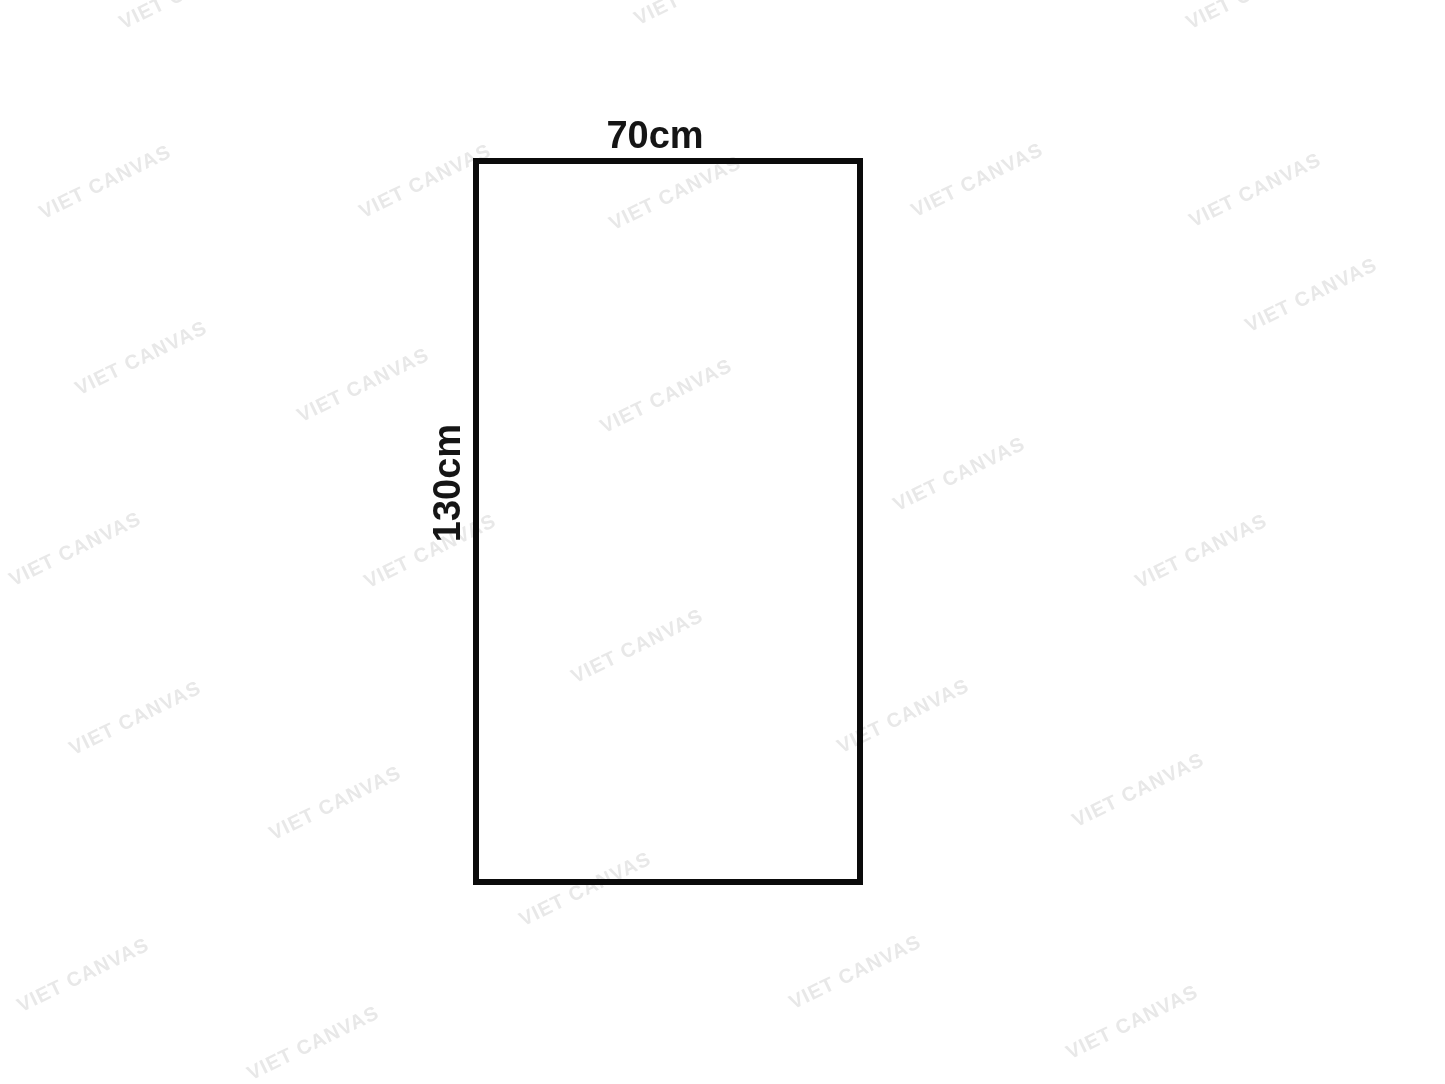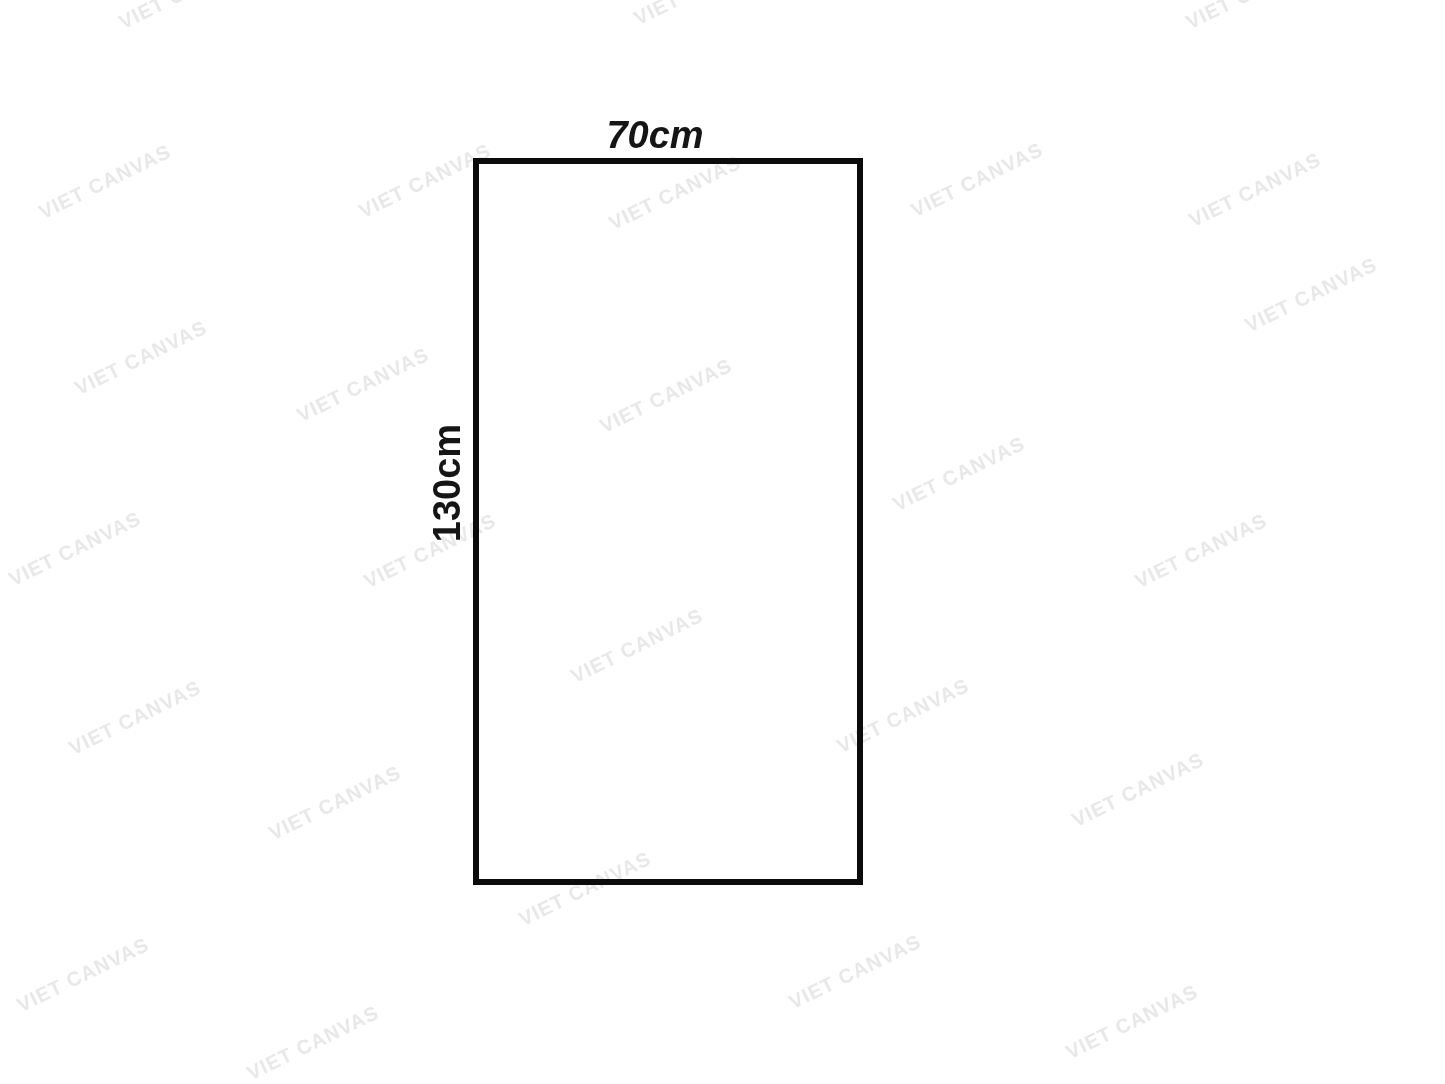--- a/index.html
+++ b/index.html
@@ -52,21 +52,20 @@
     color: var(--label, #151515);
     font-size: 38px;
     font-weight: bold;
     white-space: nowrap;
     user-select: none;
   }
   .dim-label.width {
     left: 655px;
     top: 135px;
     transform: translate(-50%, -50%);
-    font-style: italic;
   }
   .dim-label.height {
     left: 447px;
     top: 483px;
     transform: translate(-50%, -50%) rotate(-90deg);
   }
 </style>
 </head>
 <body>
 

